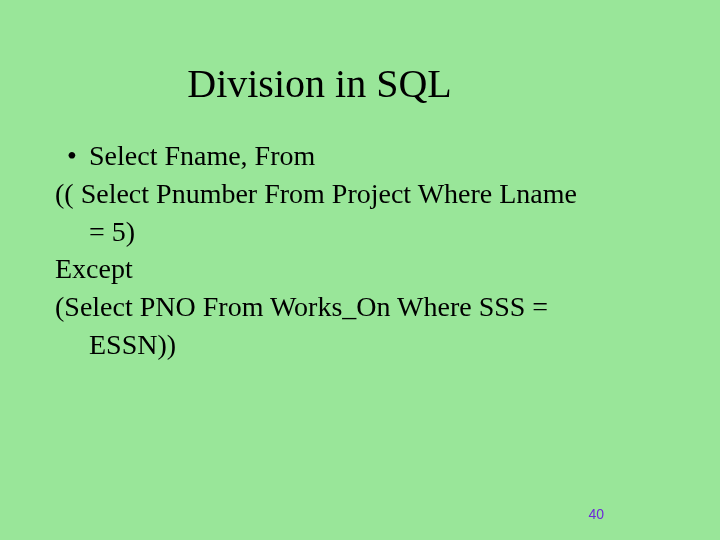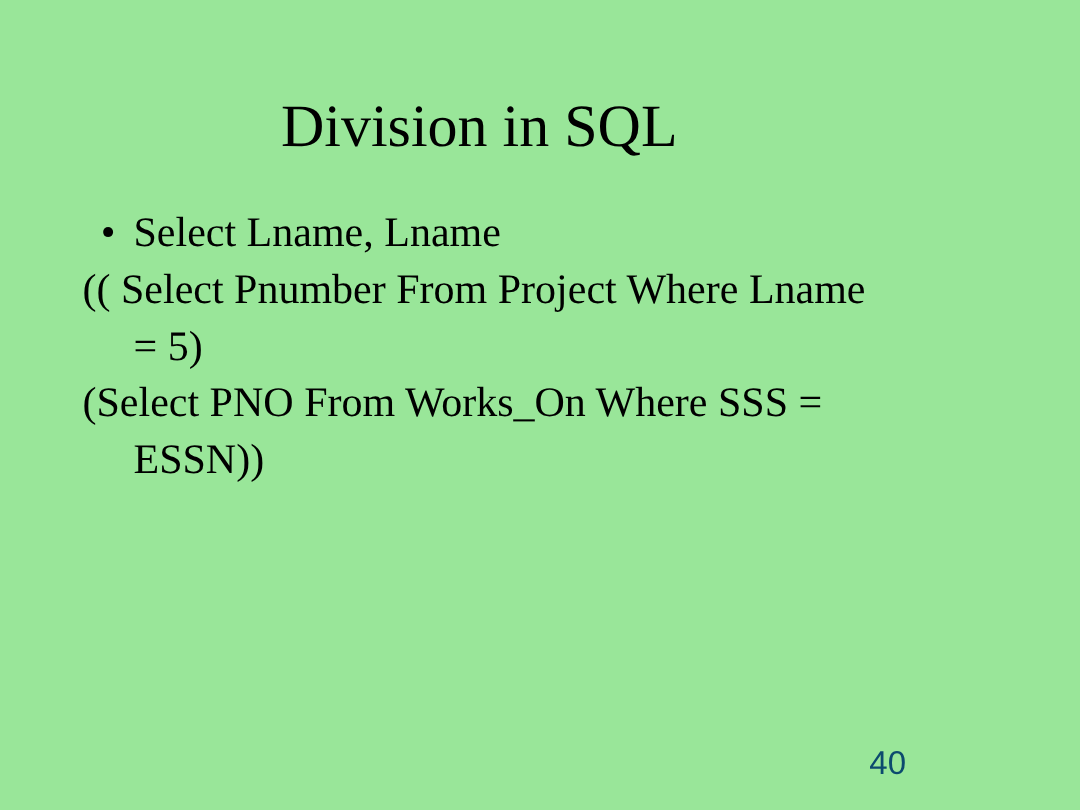--- a/index.html
+++ b/index.html
@@ -50,48 +50,51 @@
   .indent2 {
     padding-left: 34px;
   }
   .text {
     flex: 1 1 auto;
   }
   .page-number {
     position: absolute;
     right: 35px;
     bottom: 18px;
-    font-size: 22px;
+    font-size: 14px;
     font-family: Arial, Helvetica, sans-serif;
-    color: #0c4a6e;
+    color: #6d28d9;
   }
 </style>
 </head>
 <body>
 
 <div class="slide">
 
   <h1 class="title">Division in SQL</h1>
 
   <div class="content">
 
     <div class="bullet-row">
       <span class="bullet">•</span>
-      <span class="text">Select Lname, Lname</span>
+      <span class="text">Select Fname, From</span>
     </div>
 
 
 
     <div class="bullet-row">
       <span class="text">
         <span>(( Select Pnumber From Project Where Lname</span><br>
         <span class="indent2">= 5)</span>
       </span>
     </div>
 
+    <div class="bullet-row">
+      <span class="text">Except</span>
+    </div>
 
     <div class="bullet-row">
       <span class="text">
         <span>(Select PNO From Works_On Where SSS =</span><br>
         <span class="indent2">ESSN))</span>
       </span>
     </div>
 
   </div>
 

